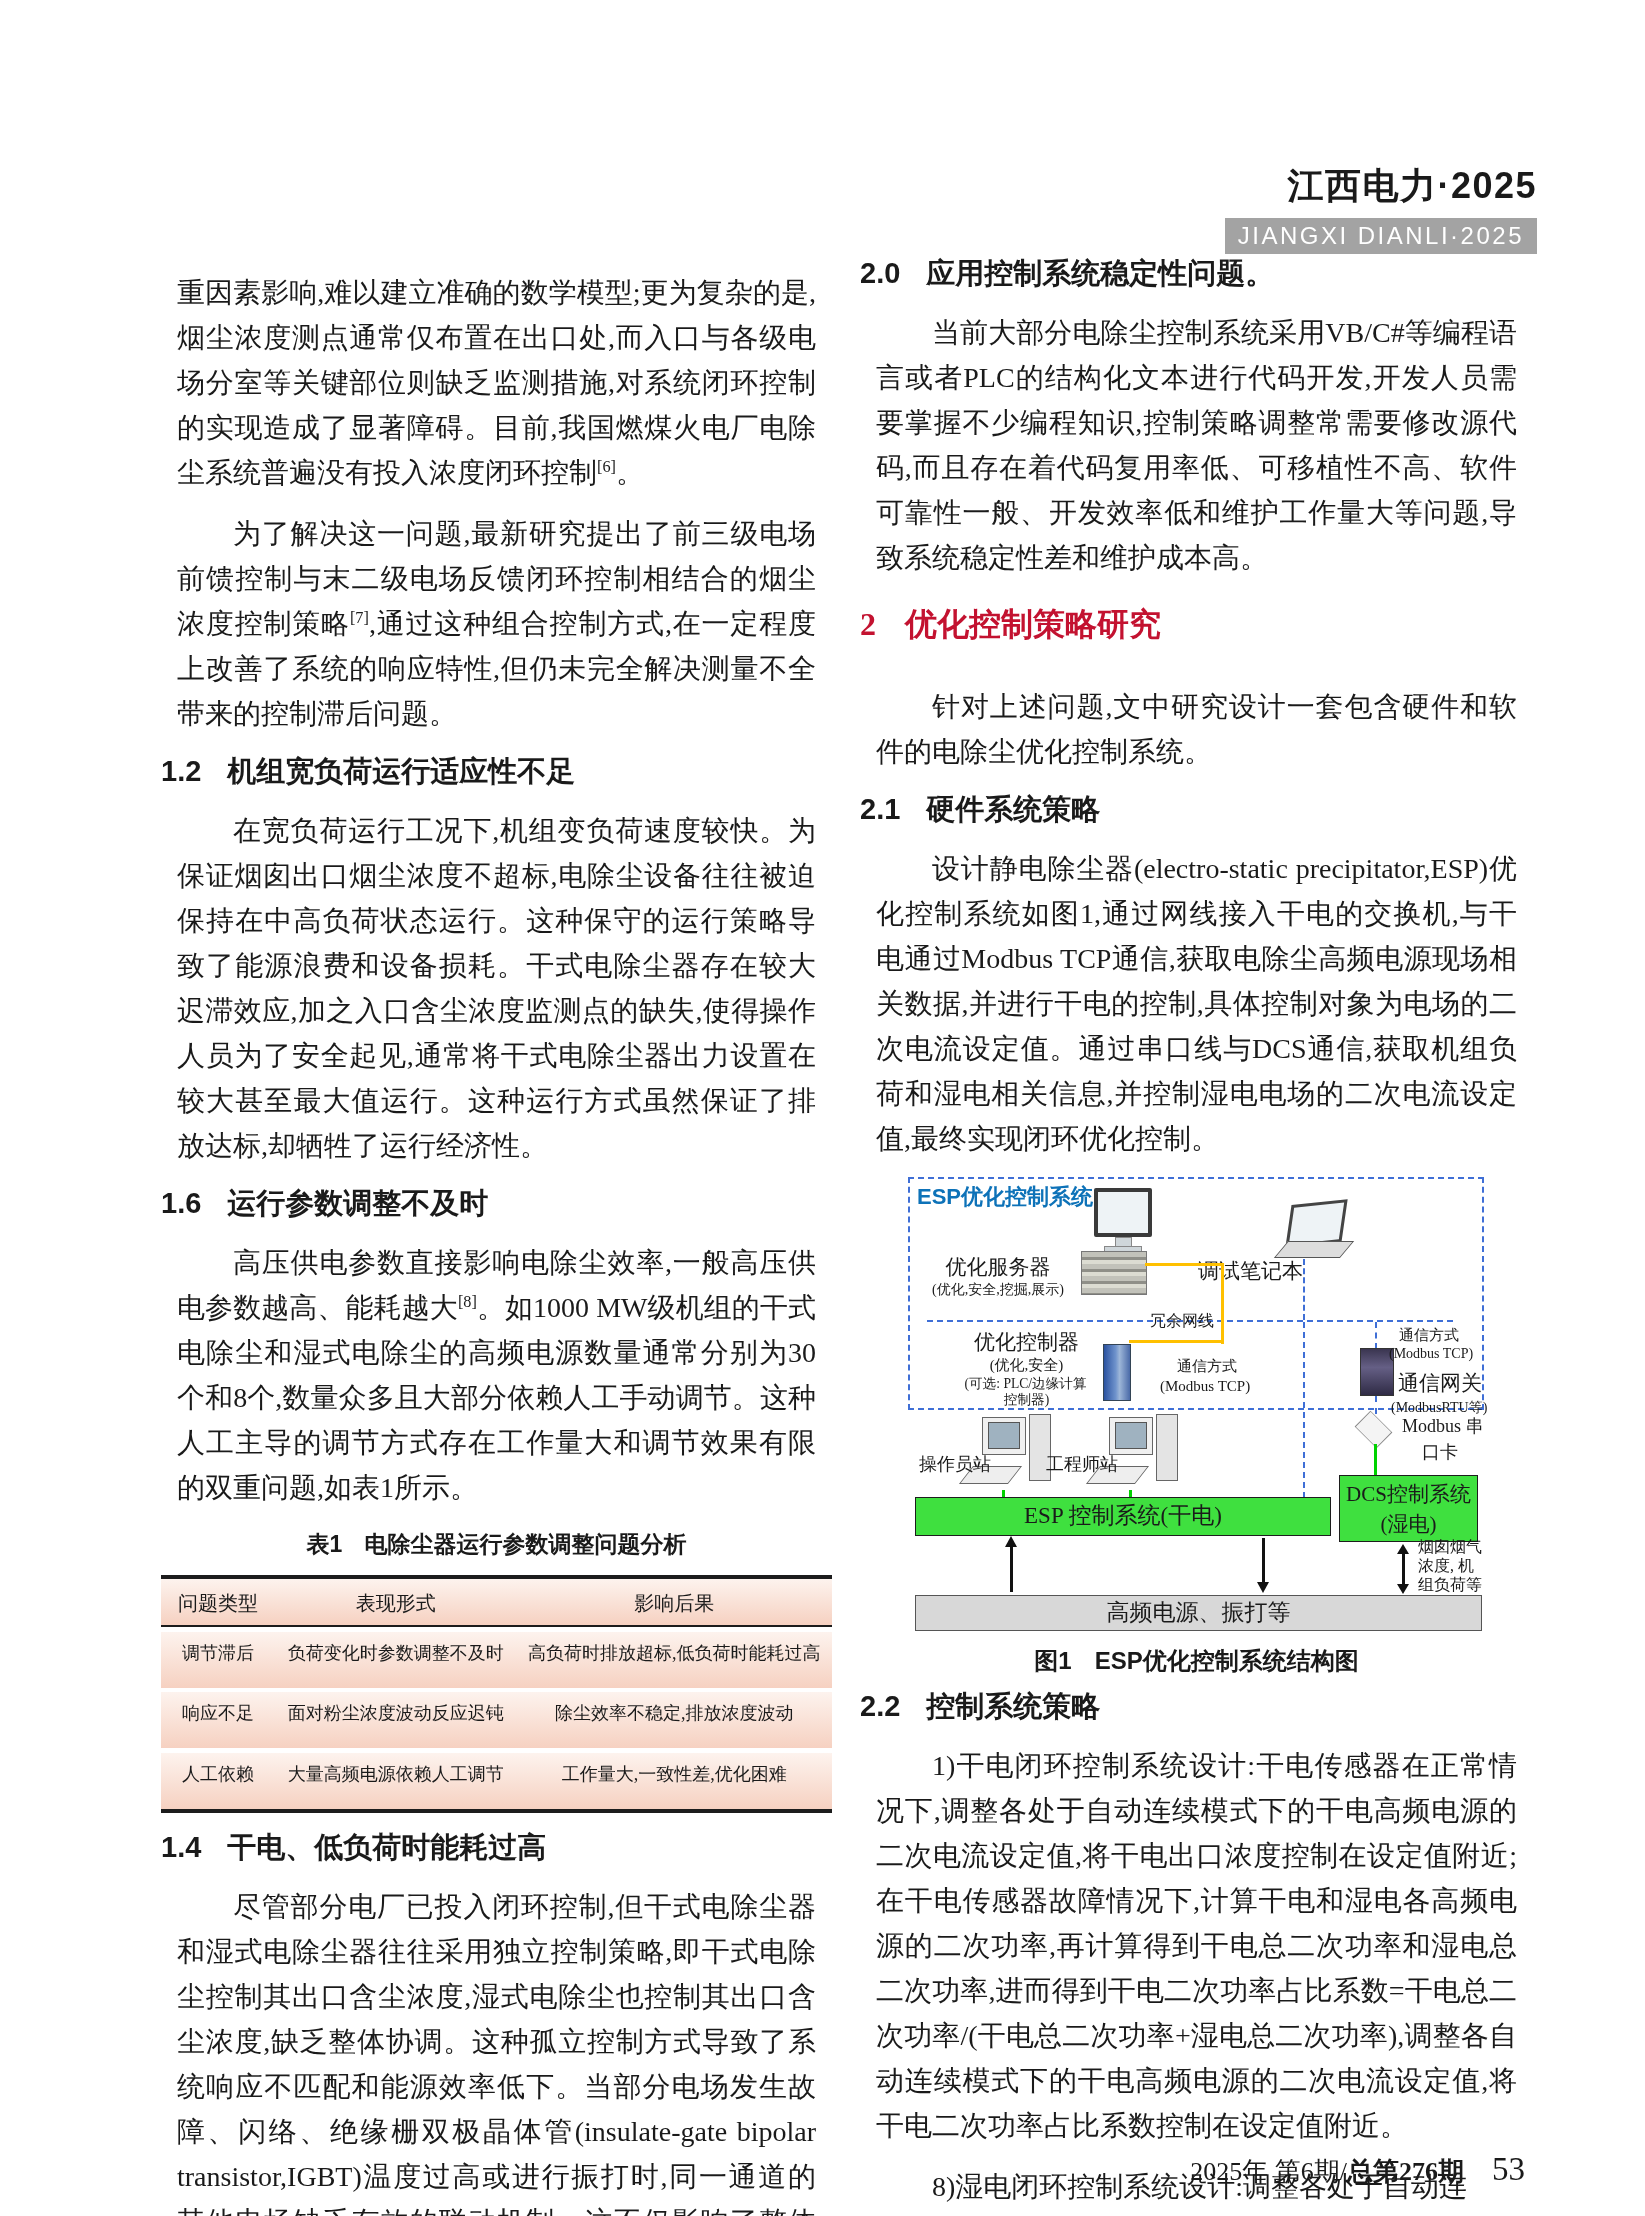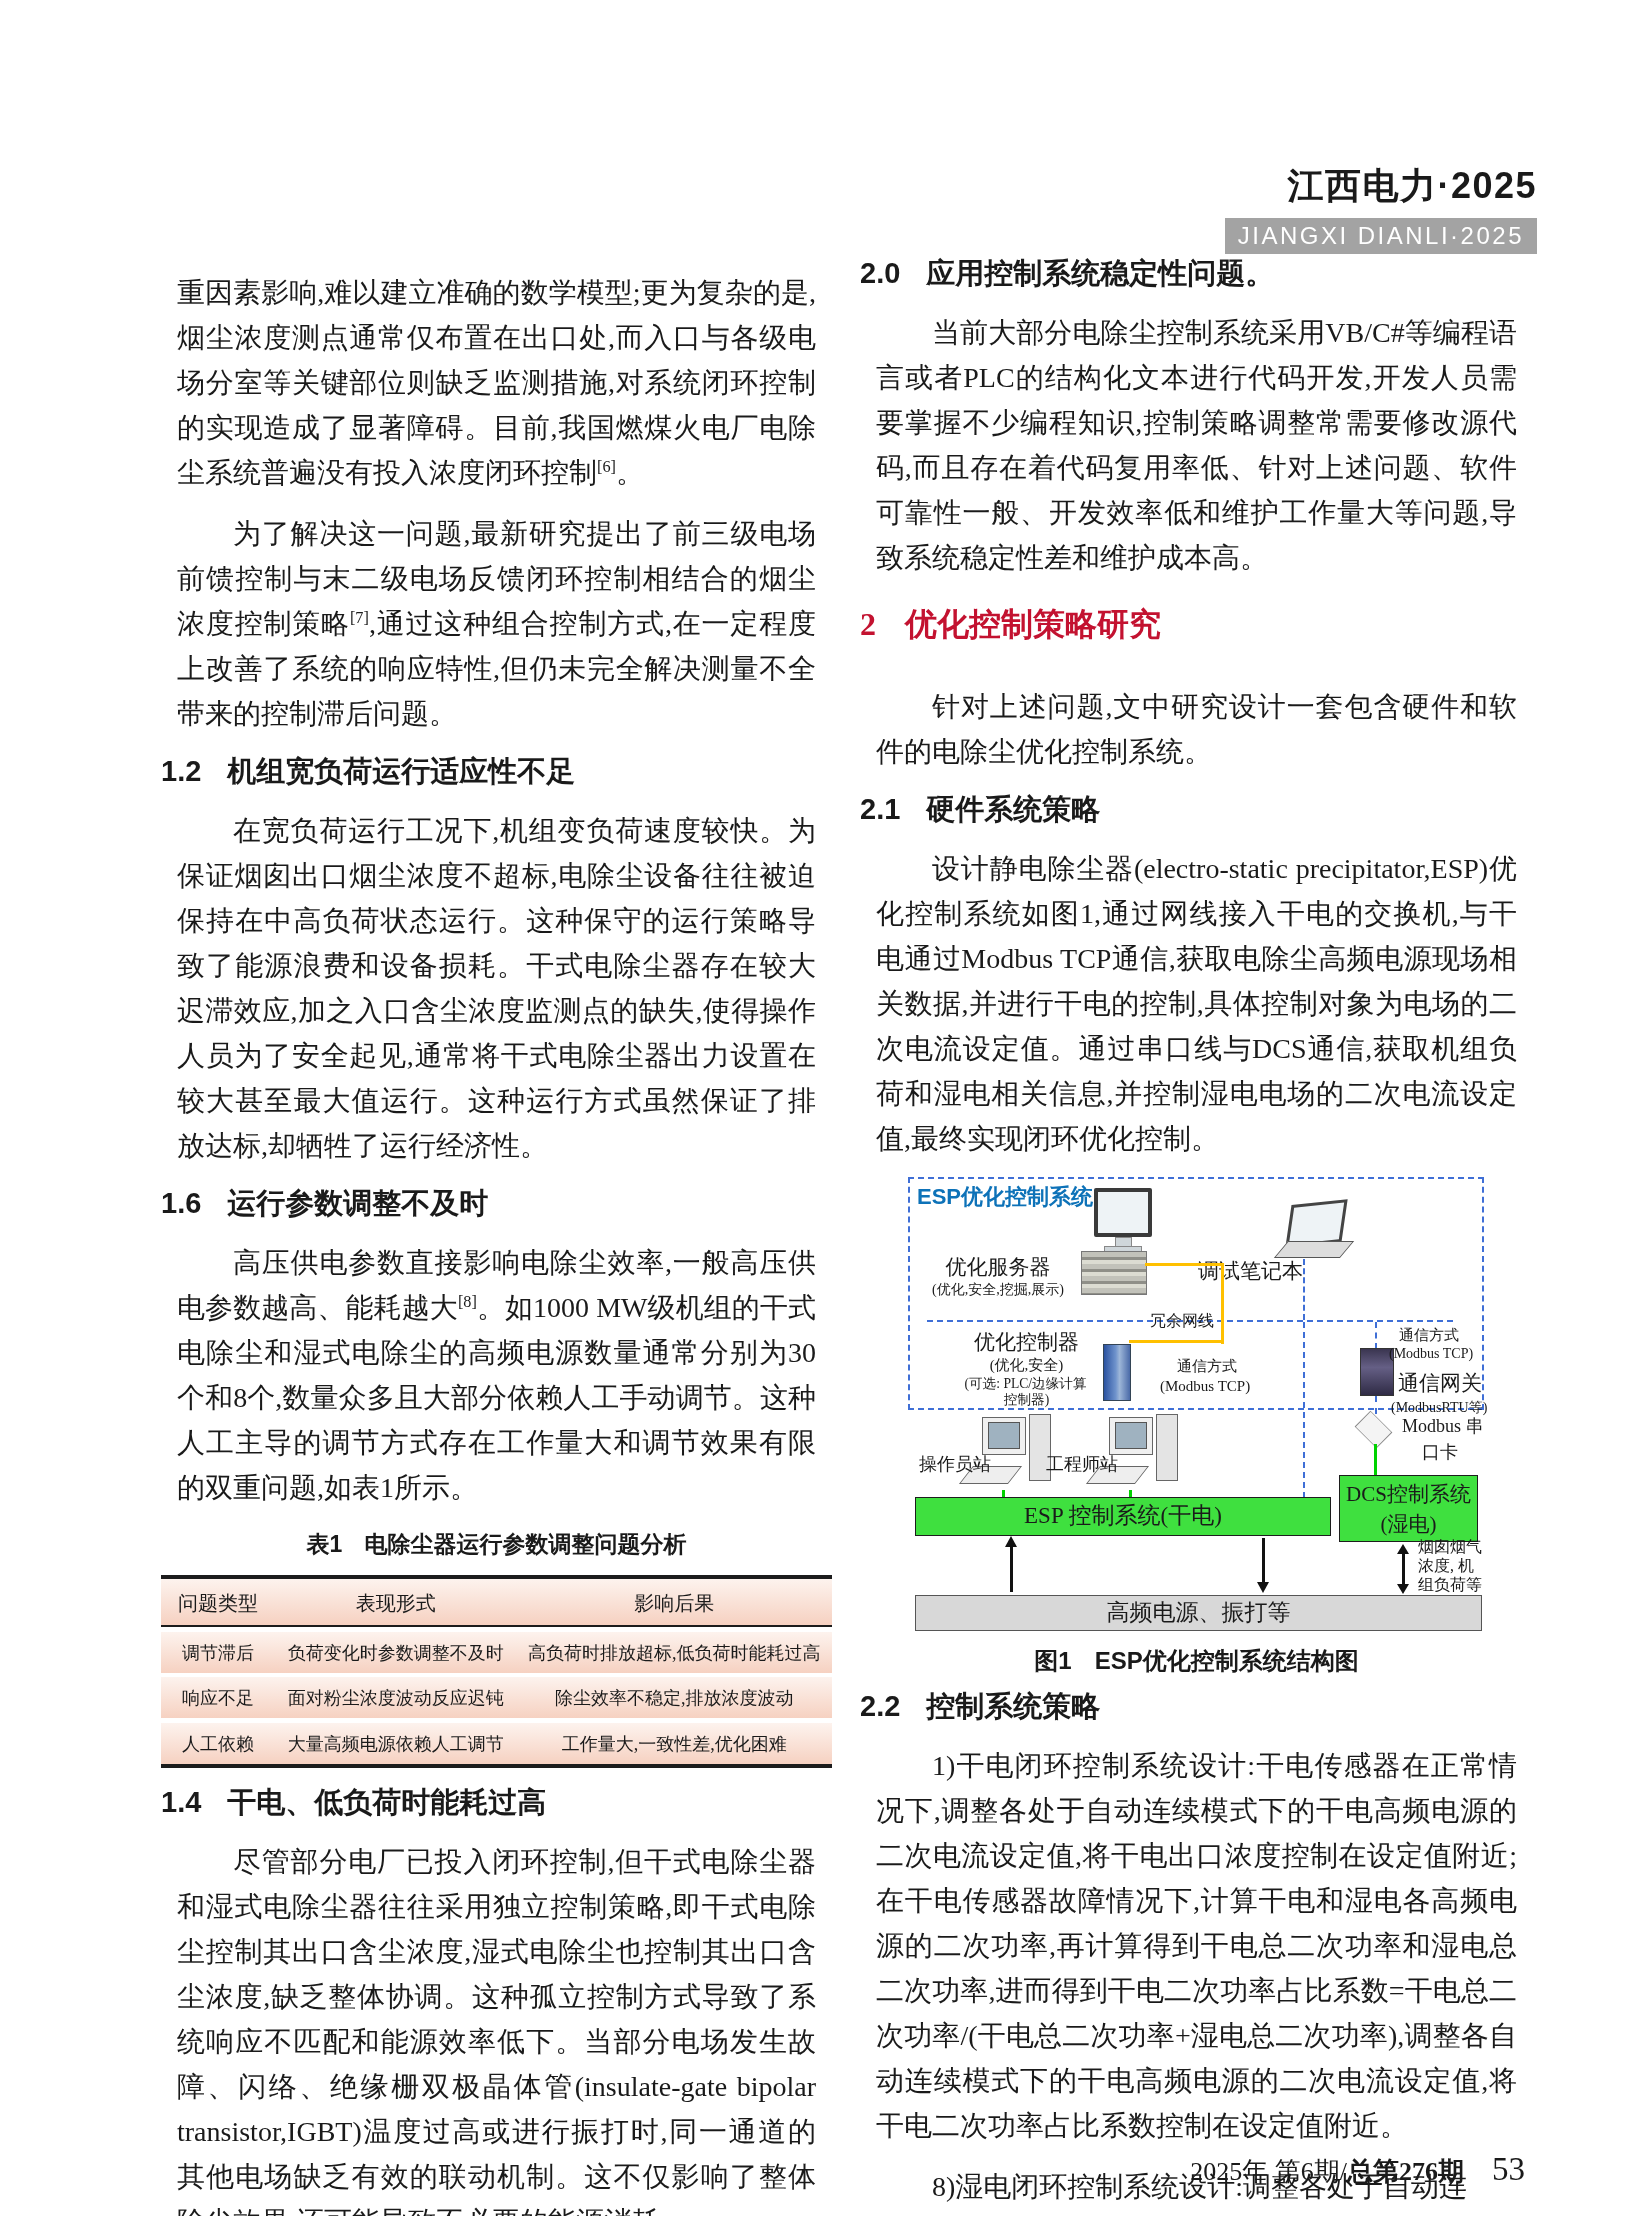--- a/index.html
+++ b/index.html
@@ -29,21 +29,21 @@
   h2.red .num{margin-right:29px;font-family:"Liberation Serif",serif;font-weight:bold;}
 
   
   .tbl-wrap{margin:19px 0 15px 0;}
   .tbl-title{text-align:center;font-family:"Liberation Sans","DejaVu Sans",sans-serif;
              font-weight:bold;font-size:23px;margin-bottom:15px;}
   .tbl-title .num{margin-right:22px;}
   .tbl{border-top:4.5px solid #1c1c1c;border-bottom:4.5px solid #1c1c1c;}
   .tbl-row{display:flex;align-items:center;background:linear-gradient(180deg,#fdf3ee 0%,#f6d1c1 100%);margin-top:4.5px;}
   .tbl-row.header{margin-top:0;border-bottom:2px solid #1c1c1c;}
-  .tbl-cell{text-align:center;padding:9px 0 8px;font-size:18px;}
+  .tbl-cell{text-align:center;padding:9px 0 23px;font-size:18px;}
   .tbl-row.header .tbl-cell{font-size:20px;padding:11px 0 8px;}
   .c1{width:17%;} .c2{width:36%;} .c3{width:47%;}
 
   
   .fig{position:relative;width:636px;height:453px;margin:9px 0 0 15px;font-size:18px;}
   .abs{position:absolute;}
   .fig-box{left:33px;top:0;width:572px;height:229px;border:2px dashed #3f6fd6;}
   .fig-systitle{left:42px;top:5px;font-family:"Liberation Sans","DejaVu Sans",sans-serif;
                 font-weight:bold;font-size:22px;color:#0d72b8;}
   
@@ -176,21 +176,21 @@
   </div>
 
   <h3 class="sec"><span class="num">1.4</span><span>干电、低负荷时能耗过高</span></h3>
 
   <p class="body">尽管部分电厂已投入闭环控制,但干式电除尘器和湿式电除尘器往往采用独立控制策略,即干式电除尘控制其出口含尘浓度,湿式电除尘也控制其出口含尘浓度,缺乏整体协调。这种孤立控制方式导致了系统响应不匹配和能源效率低下。当部分电场发生故障、闪络、绝缘栅双极晶体管(insulate-gate bipolar transistor,IGBT)温度过高或进行振打时,同一通道的其他电场缺乏有效的联动机制。这不仅影响了整体除尘效果,还可能导致不必要的能源消耗。</p>
 </div>
 
 <div class="col col-right">
   <h3 class="sec" style="margin-top:0;margin-bottom:9px;"><span class="num">2.0</span><span>应用控制系统稳定性问题。</span></h3>
 
-  <p class="body">当前大部分电除尘控制系统采用VB/C#等编程语言或者PLC的结构化文本进行代码开发,开发人员需要掌握不少编程知识,控制策略调整常需要修改源代码,而且存在着代码复用率低、针对上述问题、软件可靠性一般、开发效率低和维护工作量大等问题,导致系统稳定性差和维护成本高。</p>
+  <p class="body">当前大部分电除尘控制系统采用VB/C#等编程语言或者PLC的结构化文本进行代码开发,开发人员需要掌握不少编程知识,控制策略调整常需要修改源代码,而且存在着代码复用率低、可移植性不高、软件可靠性一般、开发效率低和维护工作量大等问题,导致系统稳定性差和维护成本高。</p>
 
   <h2 class="red"><span class="num">2</span><span>优化控制策略研究</span></h2>
 
   <p class="body">针对上述问题,文中研究设计一套包含硬件和软件的电除尘优化控制系统。</p>
 
   <h3 class="sec" style="margin:9px 0 7px 0;"><span class="num">2.1</span><span>硬件系统策略</span></h3>
 
   <p class="body">设计静电除尘器(electro-static precipitator,ESP)优化控制系统如图1,通过网线接入干电的交换机,与干电通过Modbus TCP通信,获取电除尘高频电源现场相关数据,并进行干电的控制,具体控制对象为电场的二次电流设定值。通过串口线与DCS通信,获取机组负荷和湿电相关信息,并控制湿电电场的二次电流设定值,最终实现闭环优化控制。</p>
 
   <div class="fig">

